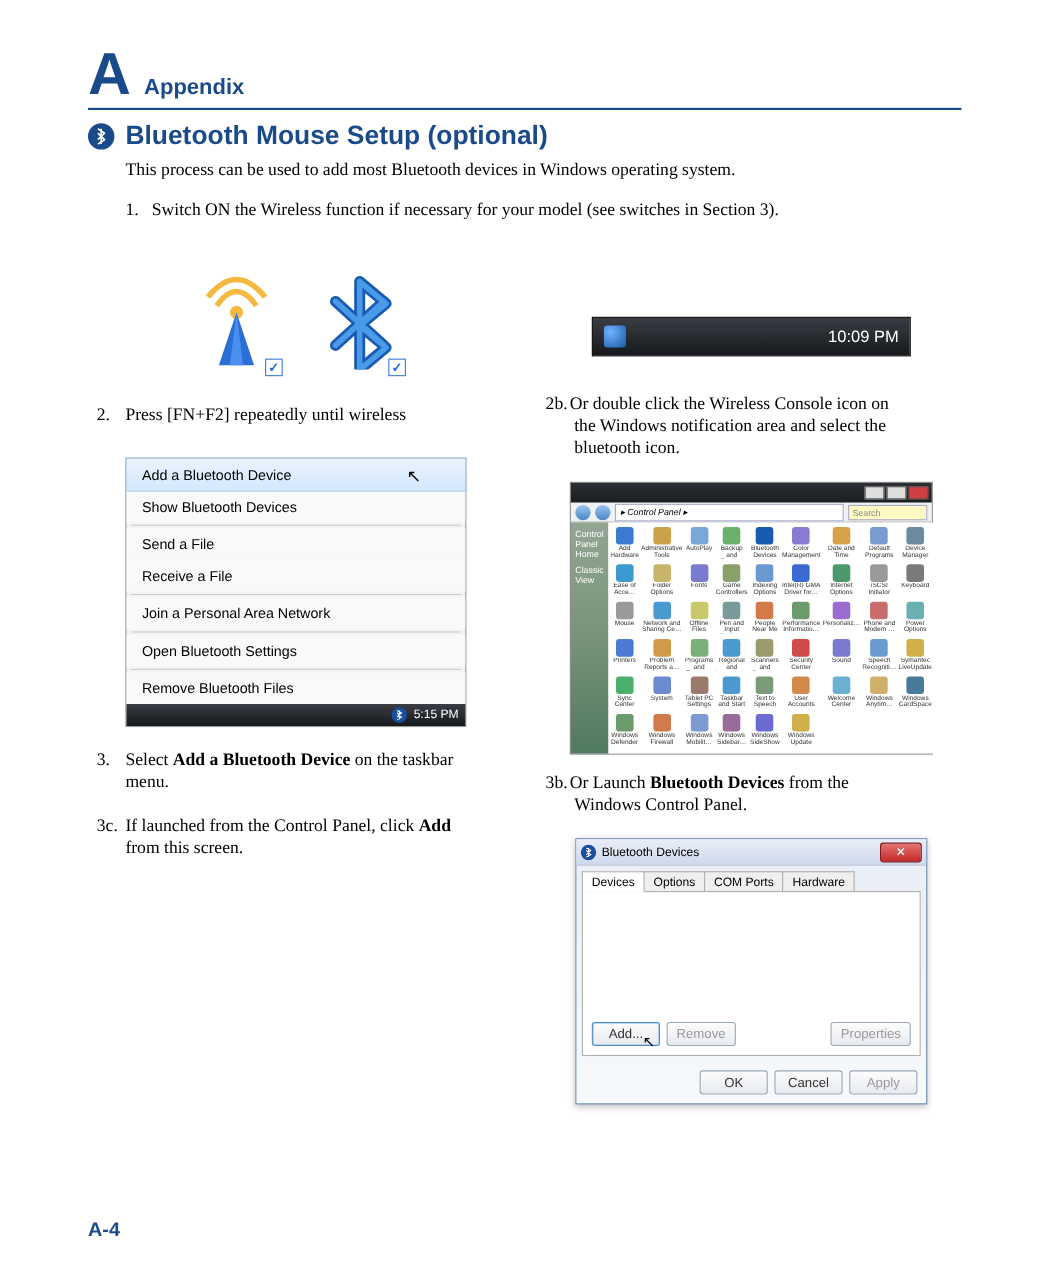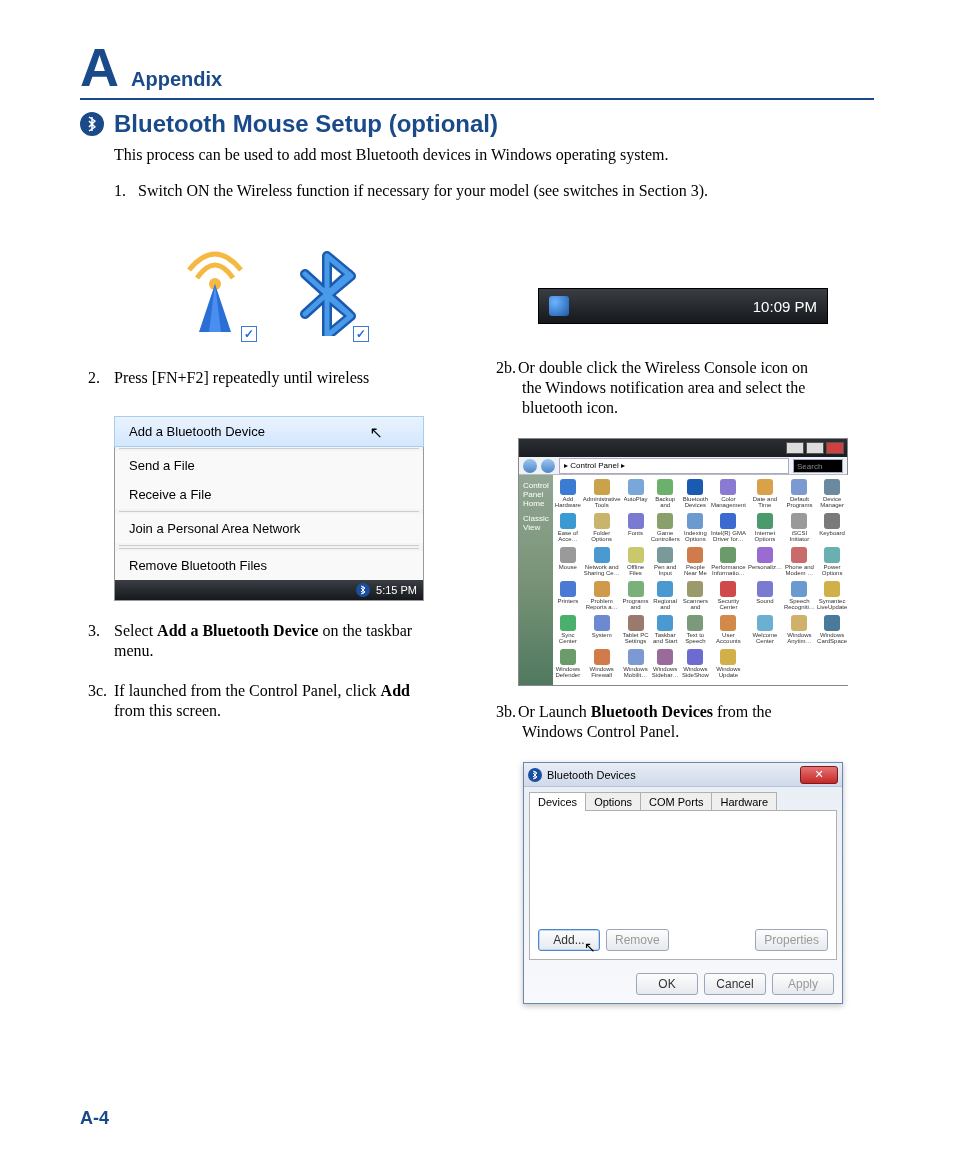--- a/index.html
+++ b/index.html
@@ -169,22 +169,22 @@
     display:flex;align-items:center;justify-content:flex-end;
     gap:2px;padding:0 3px;
   }
   .cp-fig .tbtn { width:18px;height:12px;border:1px solid #555;background:#ddd; }
   .cp-fig .tbtn.close{background:#d04040;}
   .cp-fig .addrbar {
     height:18px;background:#eef1f5;border-bottom:1px solid #bbb;
     display:flex;align-items:center;gap:4px;padding:0 4px;
   }
   .cp-fig .navbtn{width:14px;height:14px;border-radius:50%;background:linear-gradient(#9ec6ef,#4a86c7);}
-  .cp-fig .crumb{flex:1;background:#fff;border:1px solid #aac;height:16px;padding:0 4px;line-height:14px;}
-  .cp-fig .searchbox{width:50px;background:#000000;border:1px solid #aac;height:14px;padding:0 3px;line-height:14px;color:#888;}
+  .cp-fig .crumb{flex:1;background:#fff;border:1px solid #aac;height:16px;padding:0 4px;line-height:14px;font-style:italic;}
+  .cp-fig .searchbox{width:72px;background:#fef9c3;border:1px solid #aac;height:14px;padding:0 3px;line-height:14px;color:#888;}
   .cp-fig .body{display:flex;height:210px;}
   .cp-fig .sidepane{width:62px;background:rgba(30,60,50,.35);color:#fff;padding:6px 4px;}
   .cp-fig .sidepane div{margin-bottom:6px;}
   .cp-fig .iconarea{
     flex:1;background:#fff;padding:4px 2px;
     display:grid;grid-template-columns:repeat(9,1fr);
     grid-auto-rows:32px;gap:2px;
     font-size:6px;text-align:center;color:#333;
   }
   .cp-fig .cpi{display:flex;flex-direction:column;align-items:center;justify-content:flex-start;}
@@ -294,26 +294,28 @@
         <span class="num">2.</span>
         <span>Press [FN+F2] repeatedly until wireless</span>
       </span>
     </p>
 
     <div class="context-menu-fig">
       <div class="item sel">
         <span>Add a Bluetooth Device</span>
         <span class="cursor">↖</span>
       </div>
+      <div class="item">Show Bluetooth Devices</div>
       <div class="sep"></div>
       <div class="item">Send a File</div>
       <div class="item">Receive a File</div>
       <div class="sep"></div>
       <div class="item">Join a Personal Area Network</div>
       <div class="sep"></div>
+      <div class="item">Open Bluetooth Settings</div>
       <div class="sep"></div>
       <div class="item">Remove Bluetooth Files</div>
       <div class="tasktail">
         <span class="bico">
           <svg width="8" height="10" viewBox="0 0 8 10">
               <path d="M2 1 L6 3 L2 7 M2 3 L6 7 L2 9 M4 1 L4 9" stroke="#fff" stroke-width="1" fill="none"></path>
             </svg>
         </span>
         <span>5:15 PM</span>
       </div>

